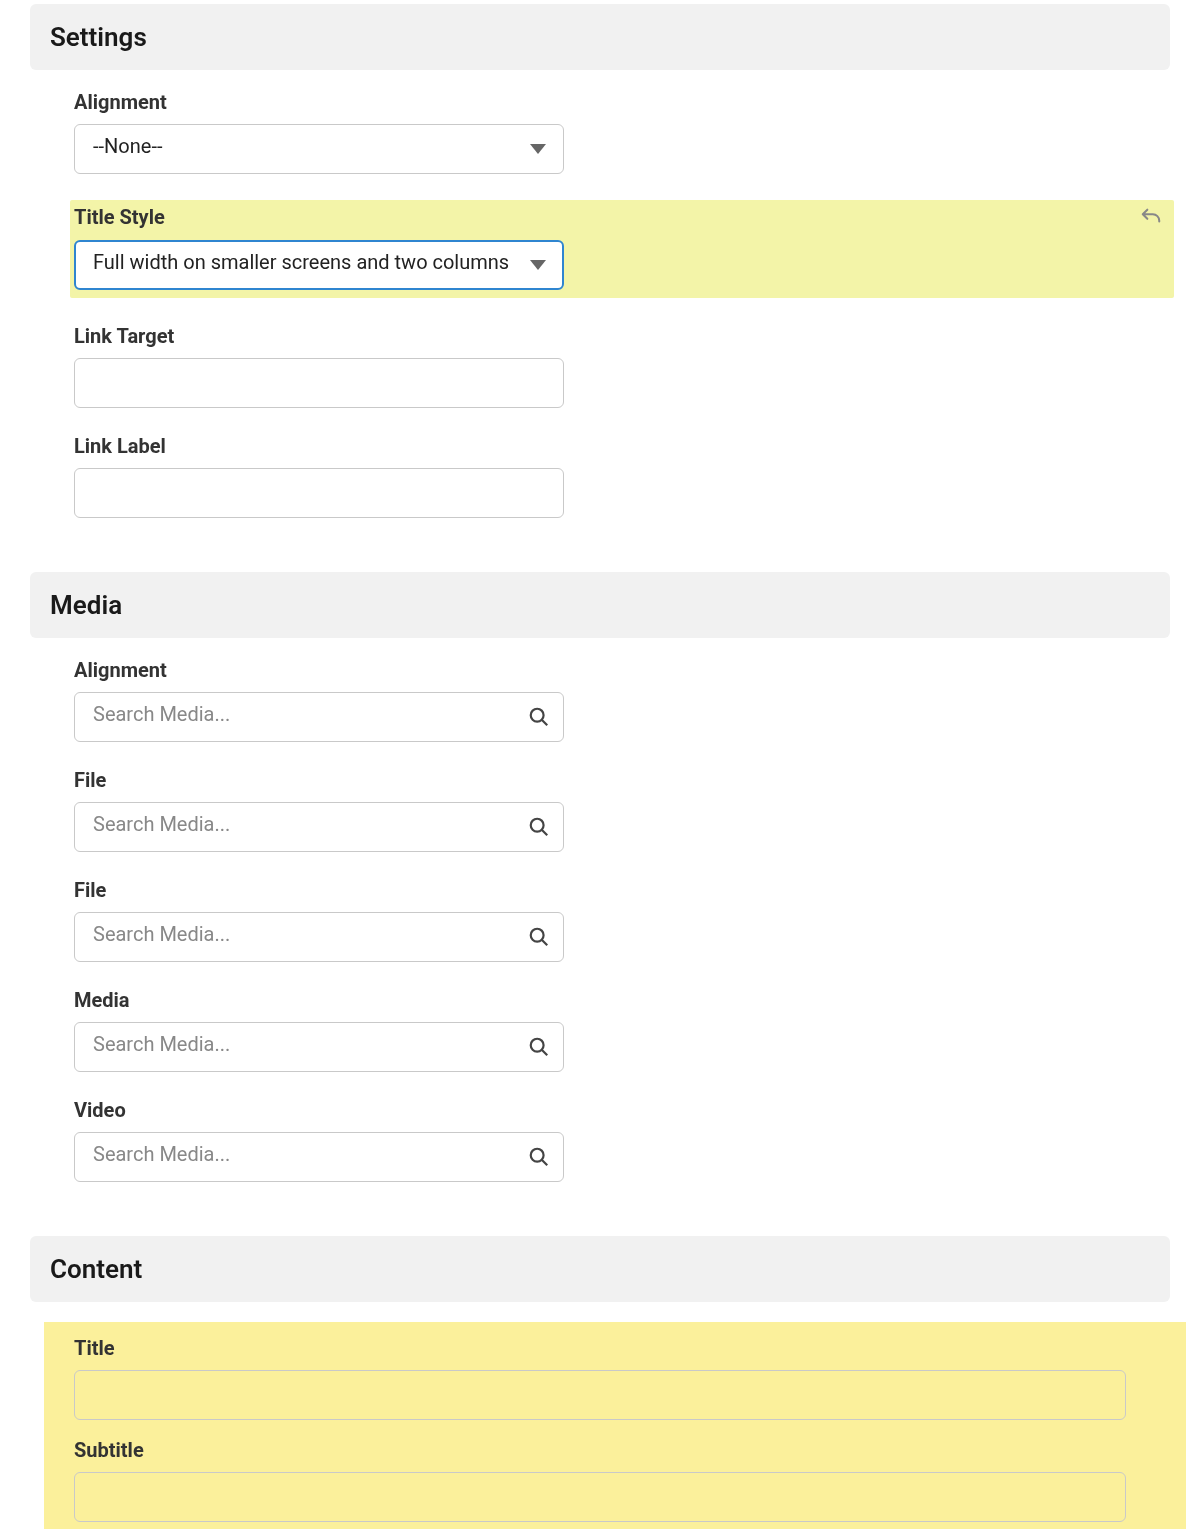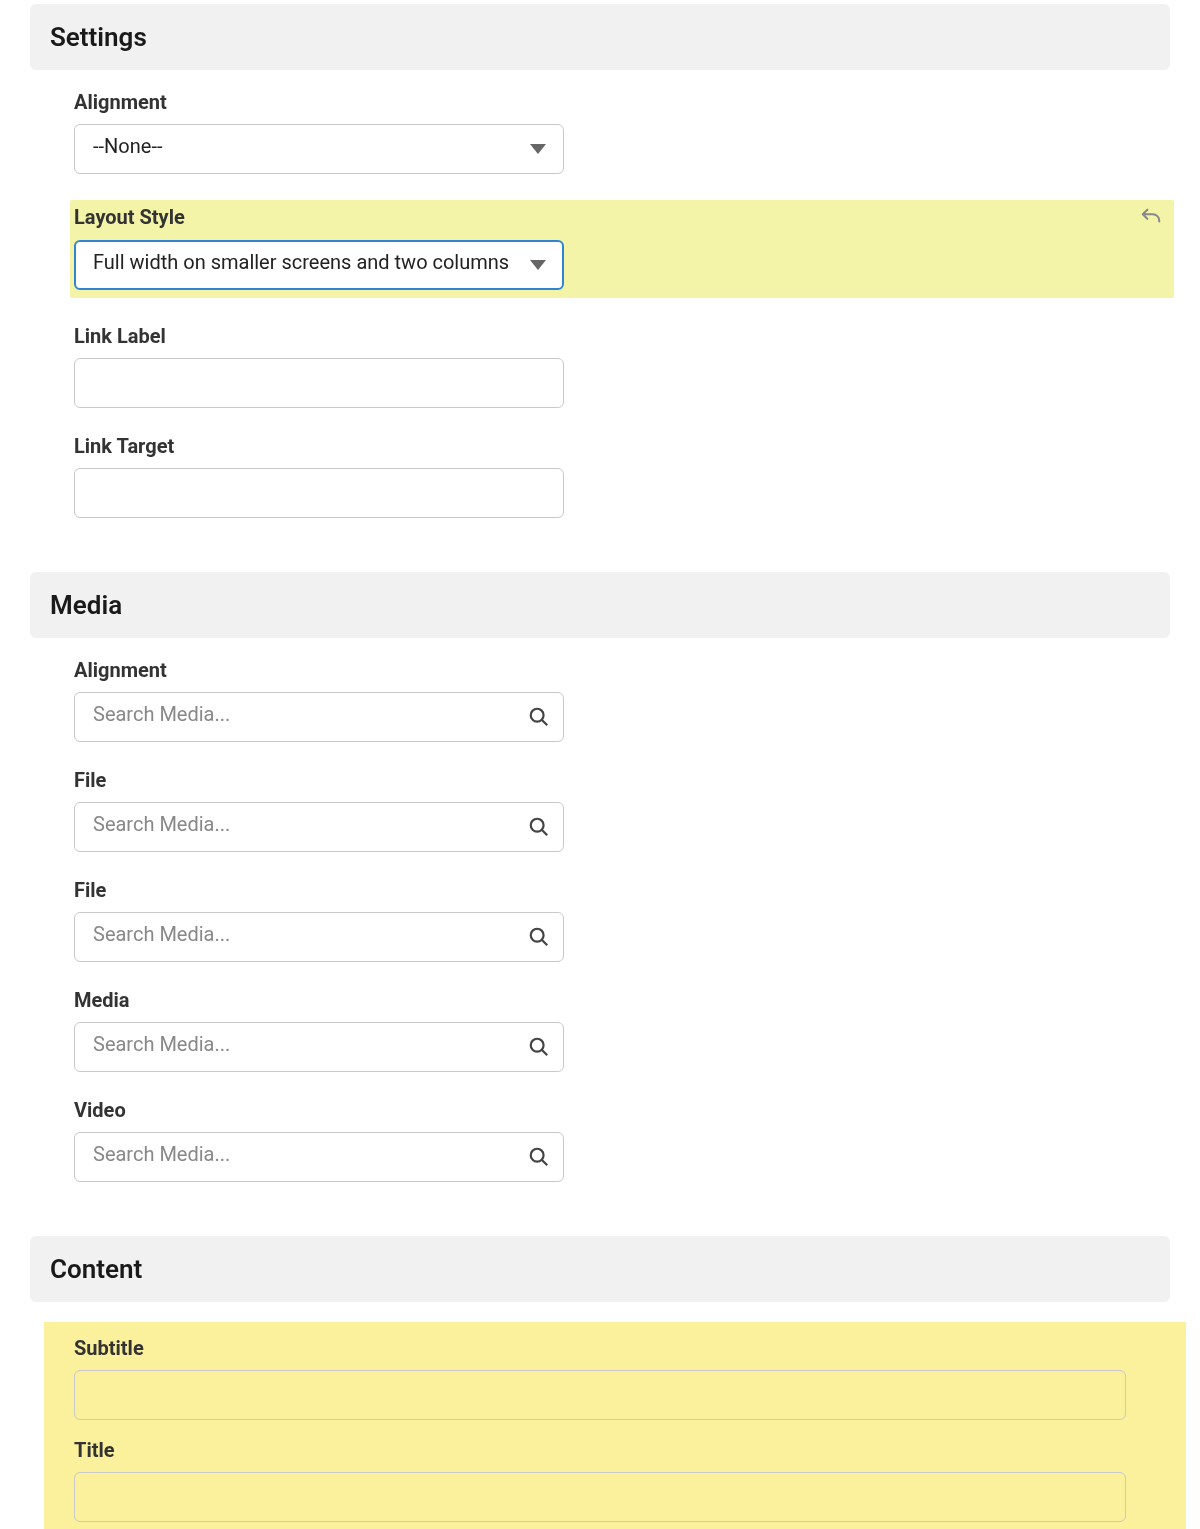--- a/index.html
+++ b/index.html
@@ -156,54 +156,54 @@
             <svg width="16" height="12" viewBox="0 0 16 12">
                 <polygon points="0,1 16,1 8,11" fill="#666"></polygon>
               </svg>
           </span>
         </div>
       </div>
 
       <div class="settings-highlight">
         <div class="field">
           <div class="label-row">
-            <label class="field-label">Layout Style</label>
+            <label class="field-label">Title Style</label>
             <button class="undo-btn" title="Revert">
               <span>
                 <svg width="22" height="22" viewBox="0 0 24 24" fill="none" stroke="#888" stroke-width="2.2" stroke-linecap="round" stroke-linejoin="round">
                   <path d="M3 9 L8 4 M3 9 L8 14 M3 9 H14 a7 7 0 0 1 7 7 v1"></path>
                 </svg>
               </span>
             </button>
           </div>
           <div class="select-wrap focused">
             <button type="button" class="control select">Full width on smaller screens and two columns</button>
             <span class="select-caret">
               <svg width="16" height="12" viewBox="0 0 16 12">
                   <polygon points="0,1 16,1 8,11" fill="#666"></polygon>
                 </svg>
             </span>
           </div>
         </div>
       </div>
 
       <div class="field">
+        <label class="field-label">Link Target</label>
+        <div class="input-wrap">
+          <input type="text" class="control text" value="" style="">
+        </div>
+      </div>
+
+      <div class="field">
         <label class="field-label">Link Label</label>
         <div class="input-wrap">
           <input type="text" class="control text" value="" style="">
         </div>
       </div>
 
-      <div class="field">
-        <label class="field-label">Link Target</label>
-        <div class="input-wrap">
-          <input type="text" class="control text" value="" style="">
-        </div>
-      </div>
-
     </div>
   </div>
 
   <div class="section">
     <div class="section-header">Media</div>
     <div class="section-body">
 
       <div class="field">
         <label class="field-label">Alignment</label>
         <div class="search-wrap">
@@ -270,30 +270,30 @@
       </div>
 
     </div>
   </div>
 
   <div class="section">
     <div class="section-header">Content</div>
     <div class="full-section-body">
 
       <div class="hl-block">
+        <div class="field full-width">
+          <label class="field-label">Title</label>
+          <div class="input-wrap">
+            <input type="text" class="control text" value="" style="">
+          </div>
+        </div>
         <div class="field full-width">
           <label class="field-label">Subtitle</label>
           <div class="input-wrap">
             <input type="text" class="control text" value="" style="">
           </div>
         </div>
-        <div class="field full-width">
-          <label class="field-label">Title</label>
-          <div class="input-wrap">
-            <input type="text" class="control text" value="" style="">
-          </div>
-        </div>
       </div>
 
     </div>
   </div>
 
 </div>
 
 </body></html>

